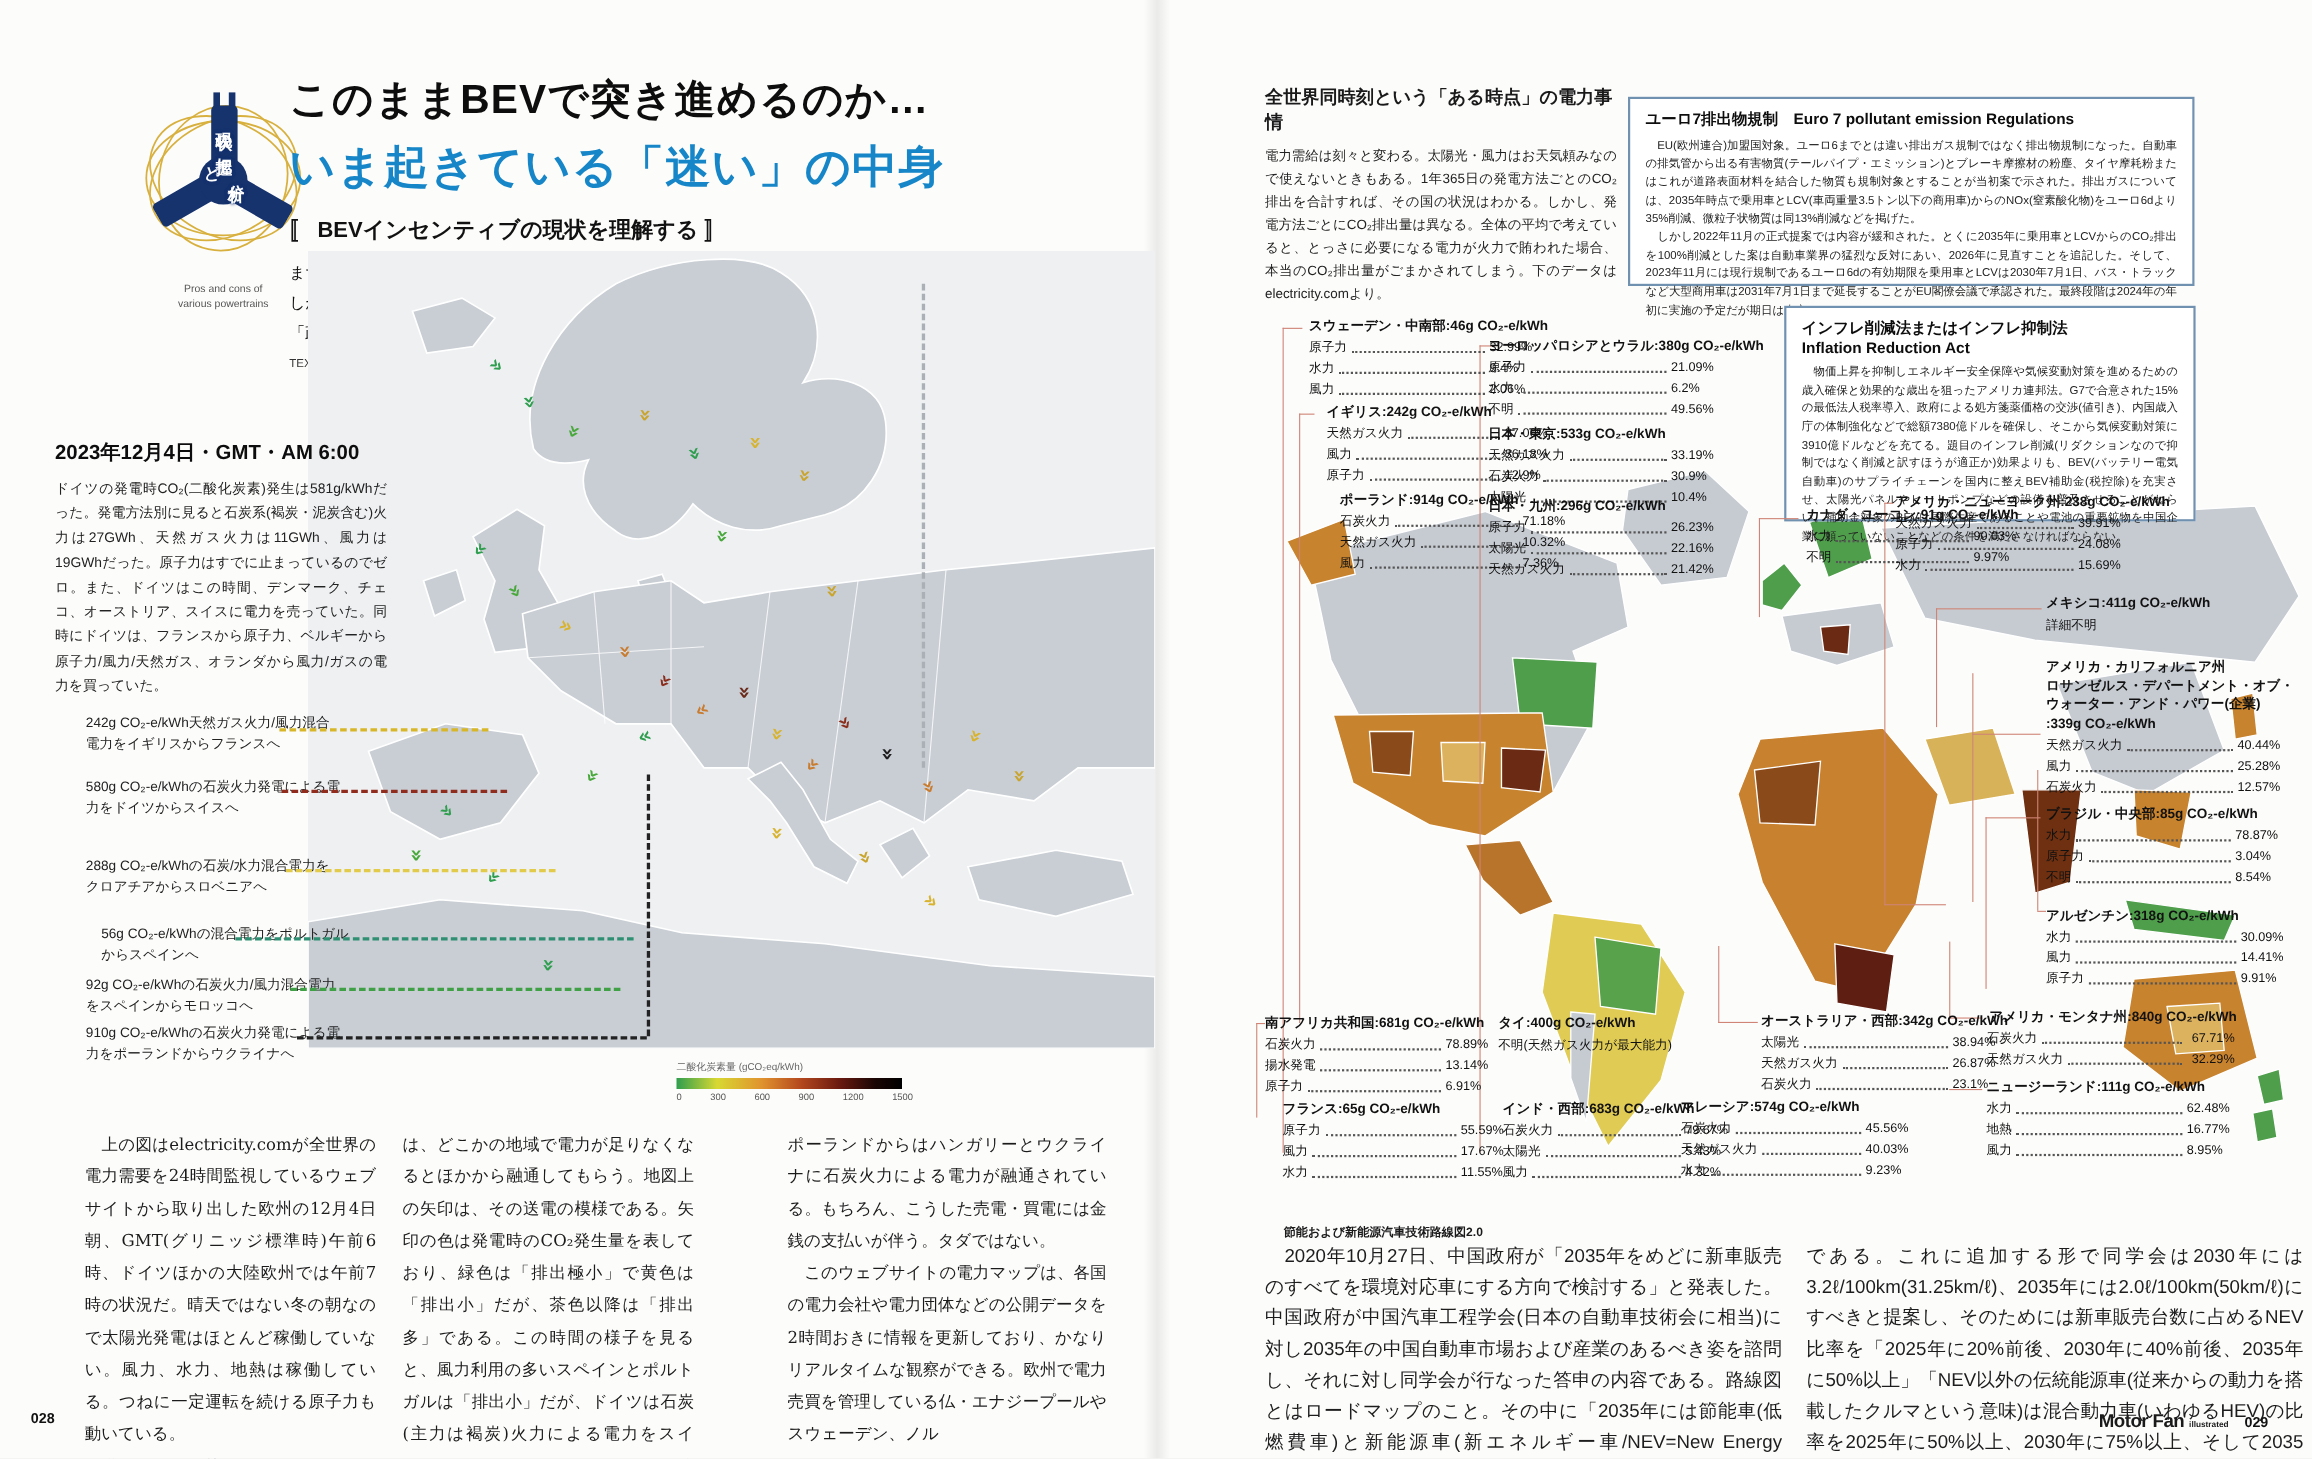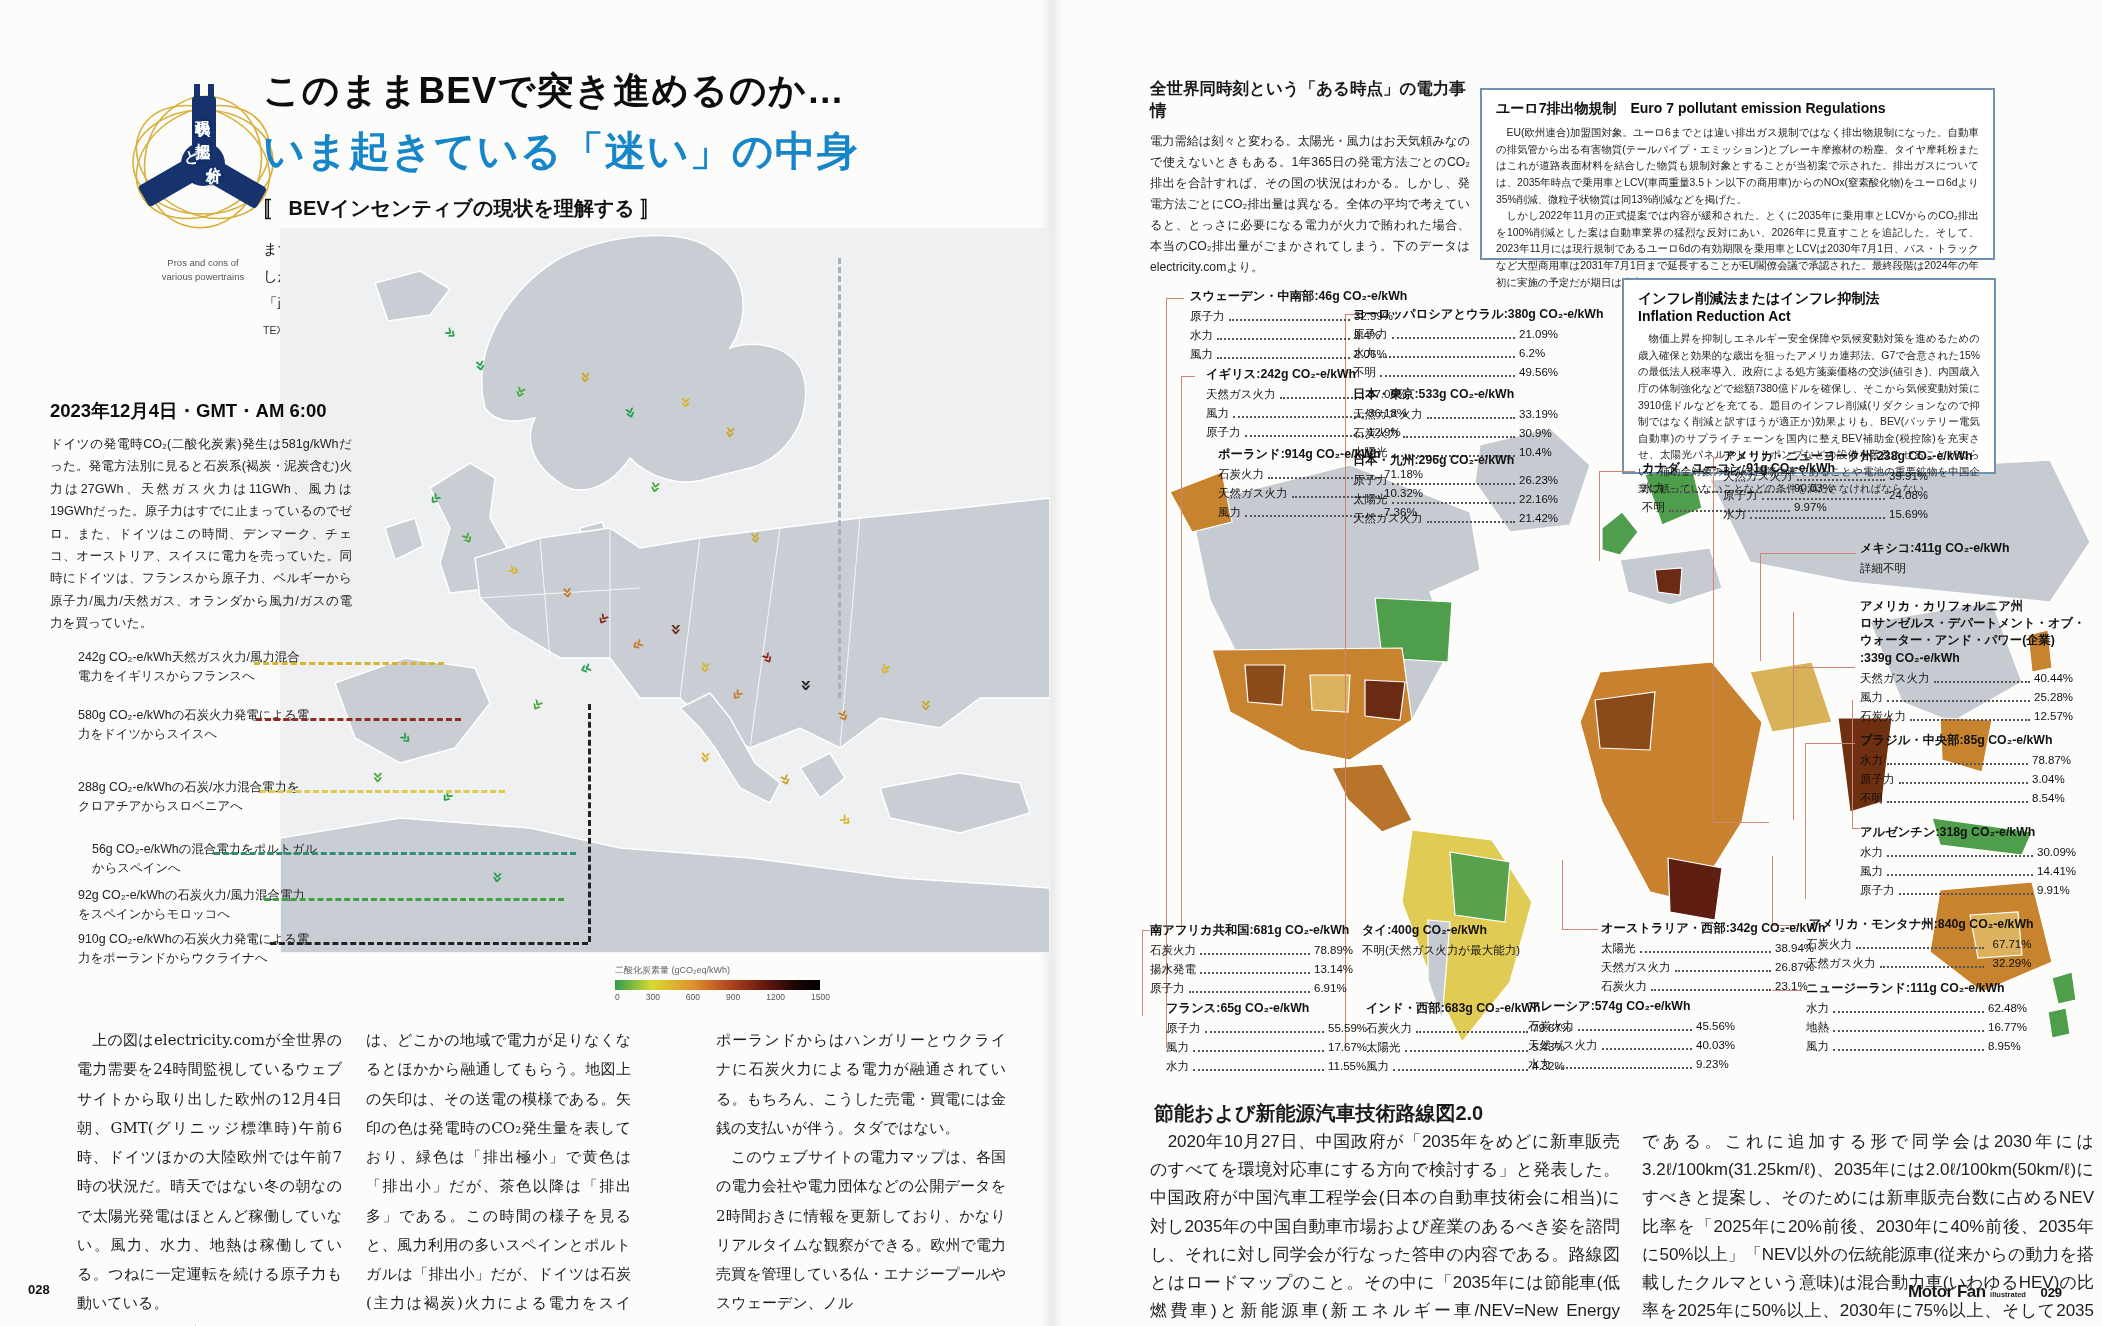--- a/index.html
+++ b/index.html
@@ -63,21 +63,21 @@
   .box p{margin:7px 0 0;font-size:10.4px;line-height:1.6;text-align:justify;color:#222;}
   #world-wrap{left:1150px;top:420px;width:950px;height:650px;}
   .seg{position:absolute;}
   .cblock{position:absolute;color:#111;}
   .cname{font-size:12.3px;font-weight:bold;line-height:1.4;white-space:nowrap;}
   .crow{display:flex;align-items:flex-end;font-size:11.5px;line-height:1.4;margin-top:3px;}
   .clbl{white-space:nowrap;}
   .cdots{flex:1;border-bottom:2px dotted #555;margin:0 4px 3px;}
   .cval{white-space:nowrap;min-width:48px;}
   .cnote{font-size:11.5px;margin-top:4px;white-space:nowrap;}
-  .roadmap-h{left:1150px;top:1096px;margin:4px;font-size:20px;font-weight:bold;}
+  .roadmap-h{left:1150px;top:1096px;margin:17px;font-size:11px;font-weight:bold;}
   .rcol{position:absolute;top:1128px;font-size:17px;line-height:1.66;text-align:justify;color:#1d1d1d;}
   .r1{left:1150px;width:470px;}
   .r2{left:1642px;width:452px;}
   .footer{left:1908px;top:1282px;width:190px;white-space:nowrap;}
   .brand{font-size:17px;font-weight:900;letter-spacing:-.5px;}
   .brandsub{font-size:7.5px;font-weight:bold;margin-right:10px;}
 </style>
 </head>
 <body>
 

